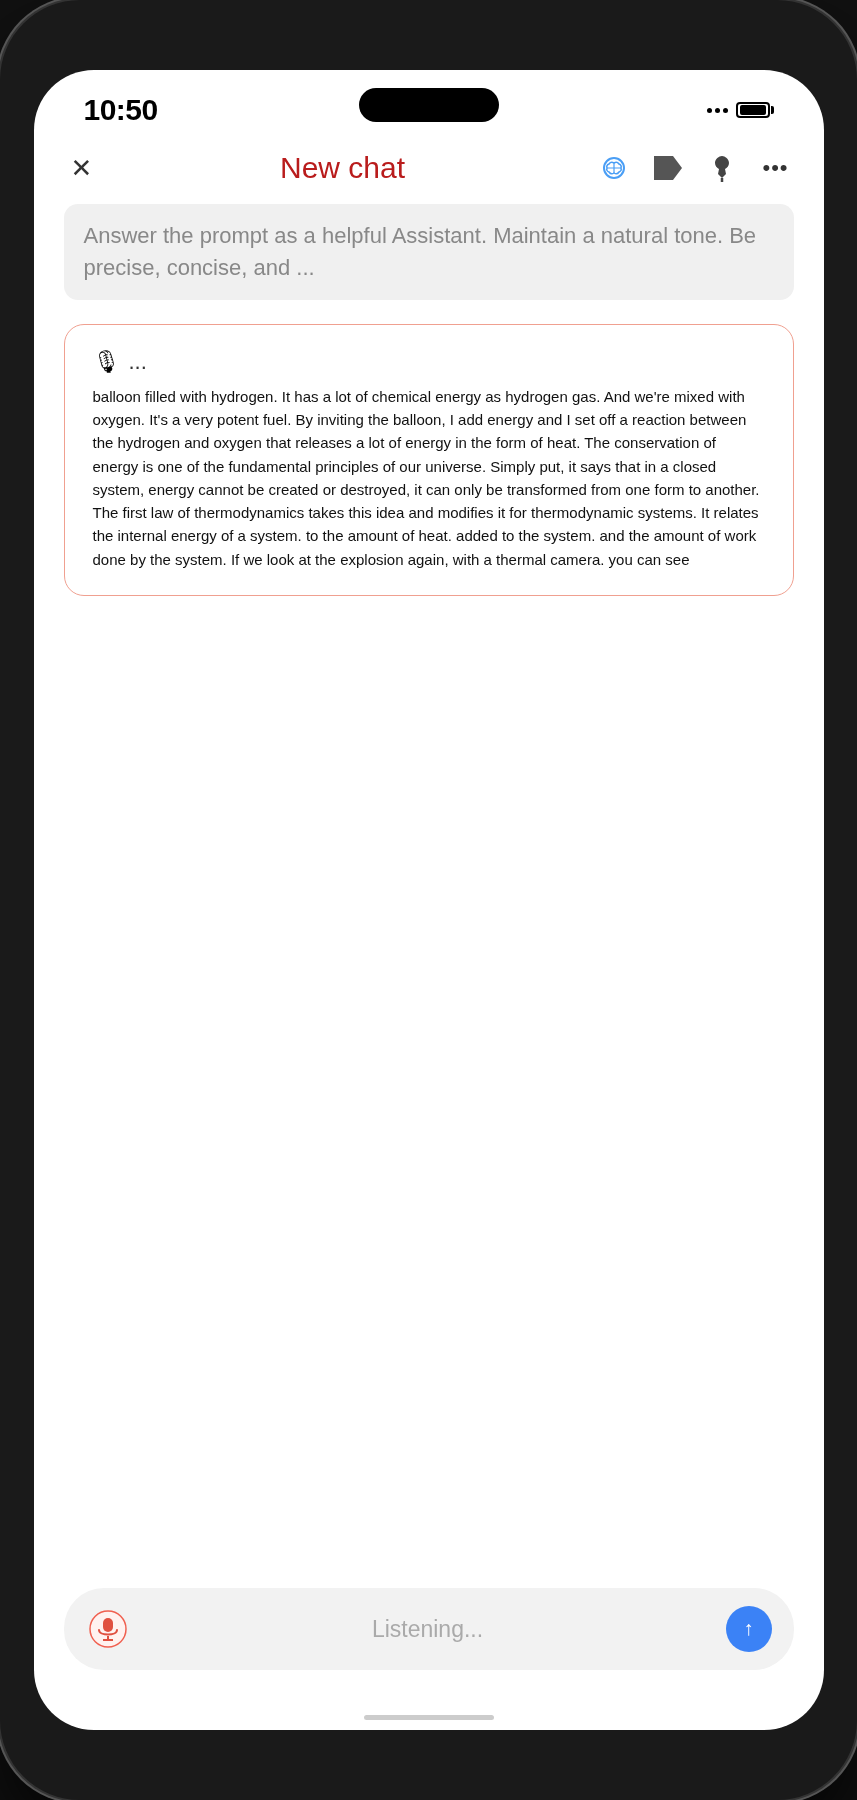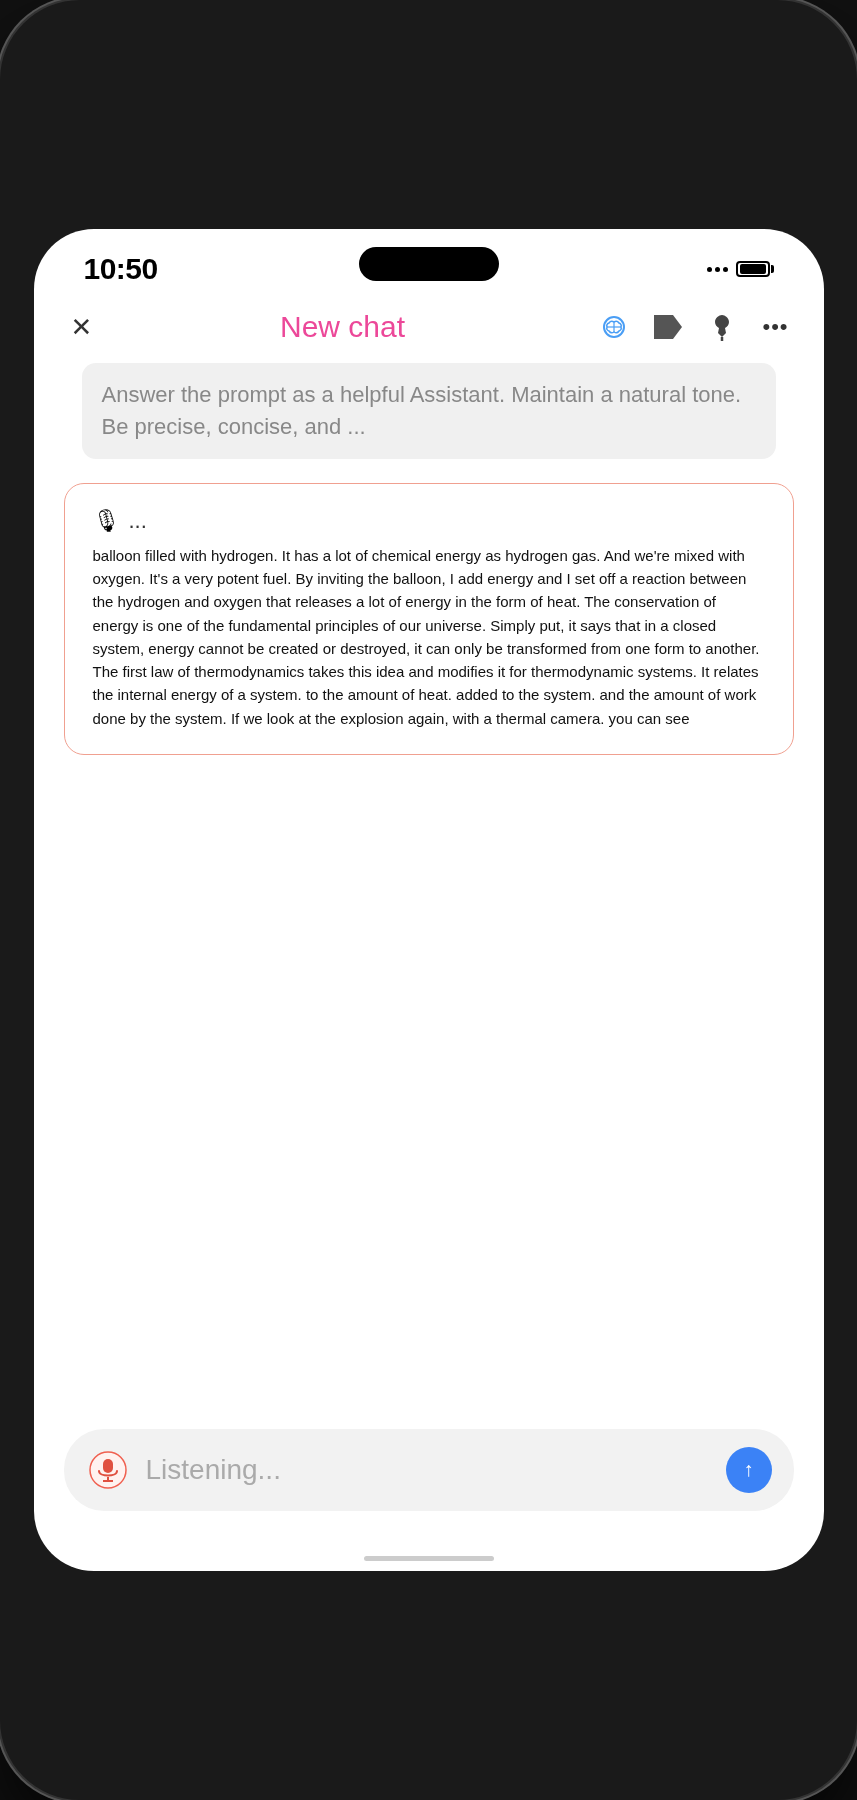--- a/index.html
+++ b/index.html
@@ -24,21 +24,21 @@
       border-radius: 80px;
       position: relative;
       display: flex;
       justify-content: center;
       align-items: center;
       box-shadow: 0 0 0 2px #333, 0 0 0 4px #555, 0 40px 80px rgba(0,0,0,0.8);
     }
 
     .phone-screen {
       width: 790px;
-      height: 1342px;
+      height: 1660px;
       background: #fff;
       border-radius: 60px;
       overflow: hidden;
       position: relative;
       display: flex;
       flex-direction: column;
     }
 
     
     .dynamic-island {
@@ -141,21 +141,21 @@
     .close-icon-svg {
       font-size: 26px;
       color: #333;
       font-weight: 300;
     }
 
     .nav-title {
       flex: 1;
       font-size: 30px;
       font-weight: 500;
-      color: #ec4899;
+      color: #b91c1c;
       text-align: center;
       margin-right: 10px;
     }
 
     .nav-actions {
       display: flex;
       align-items: center;
       gap: 18px;
     }
 
@@ -177,21 +177,21 @@
 
     
     .more-icon {
       font-size: 22px;
       color: #333;
       letter-spacing: 1px;
     }
 
     
     .system-prompt-bar {
-      margin: 4px 48px 14px;
+      margin: 4px 30px 14px;
       background: #f0f0f0;
       border-radius: 14px;
       padding: 16px 20px;
       flex-shrink: 0;
     }
 
     .system-prompt-text {
       font-size: 22px;
       color: #888;
       line-height: 1.45;
@@ -253,22 +253,23 @@
       width: 44px;
       height: 44px;
       display: flex;
       align-items: center;
       justify-content: center;
       cursor: pointer;
     }
 
     .input-placeholder {
       flex: 1;
-      font-size: 28px;
+      font-size: 23px;
       color: #aaa;
+      text-align: center;
     }
 
     .send-btn {
       width: 46px;
       height: 46px;
       background: #3b82f6;
       border-radius: 50%;
       display: flex;
       align-items: center;
       justify-content: center;

